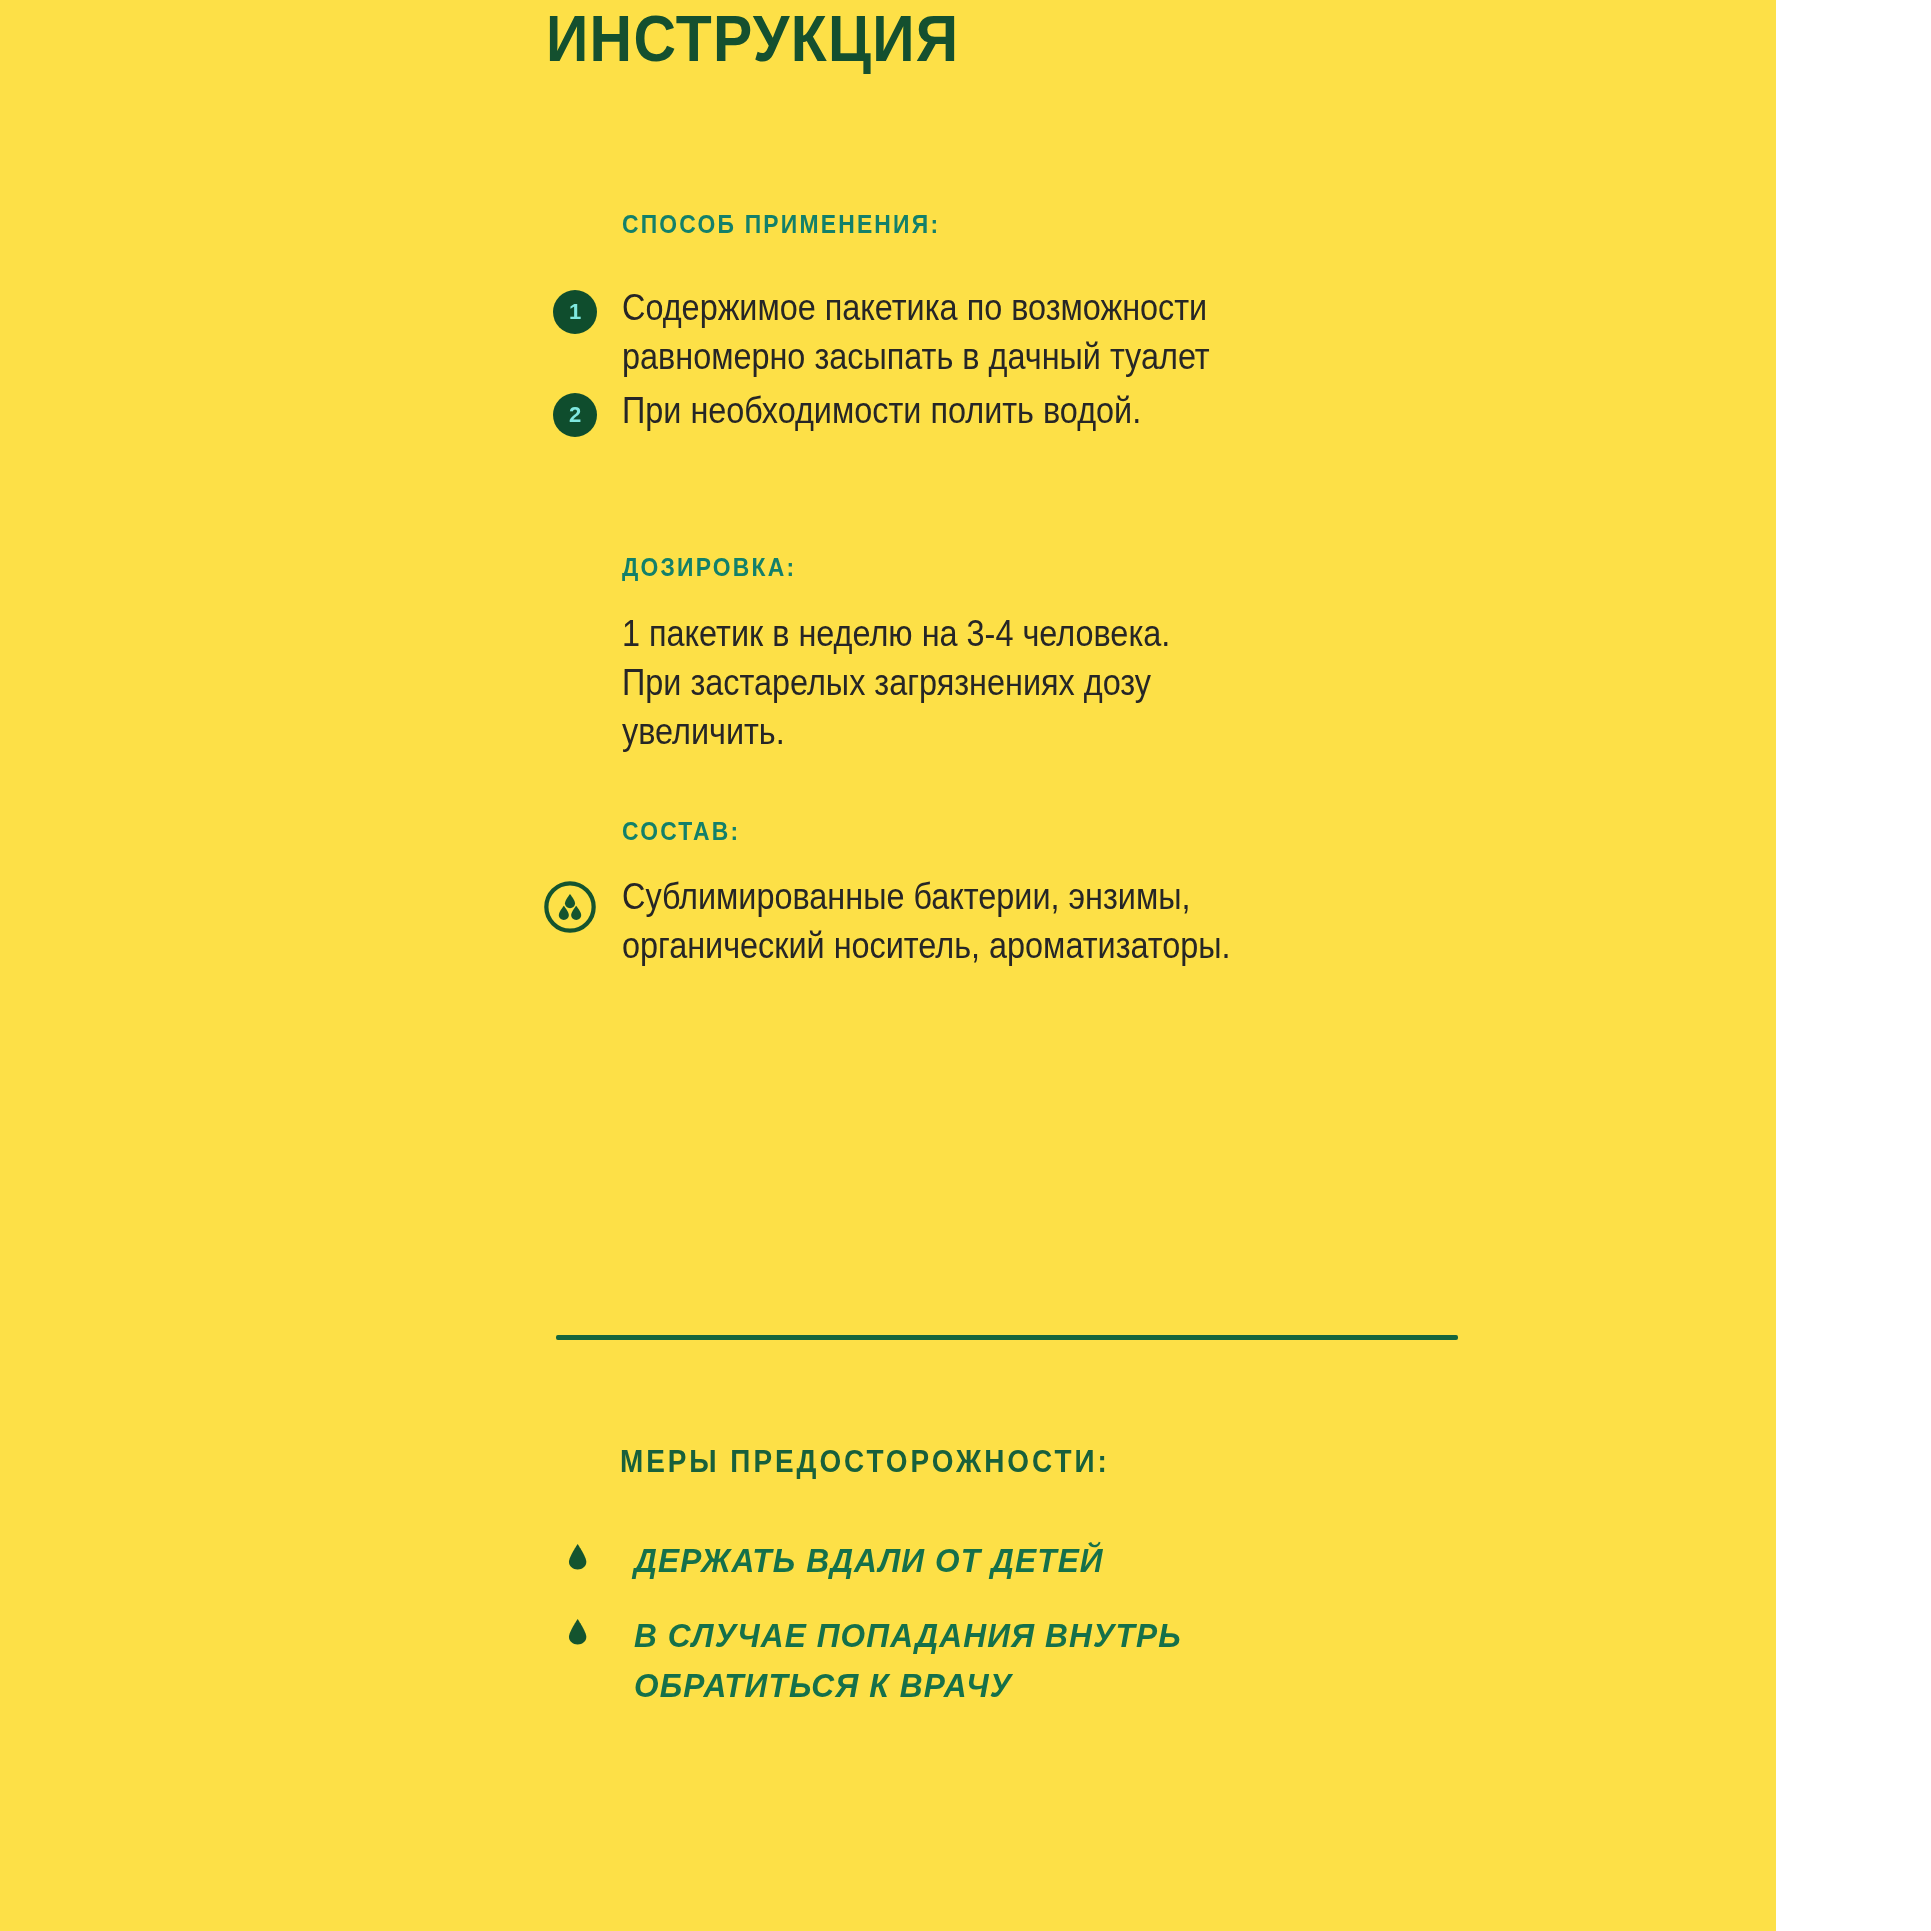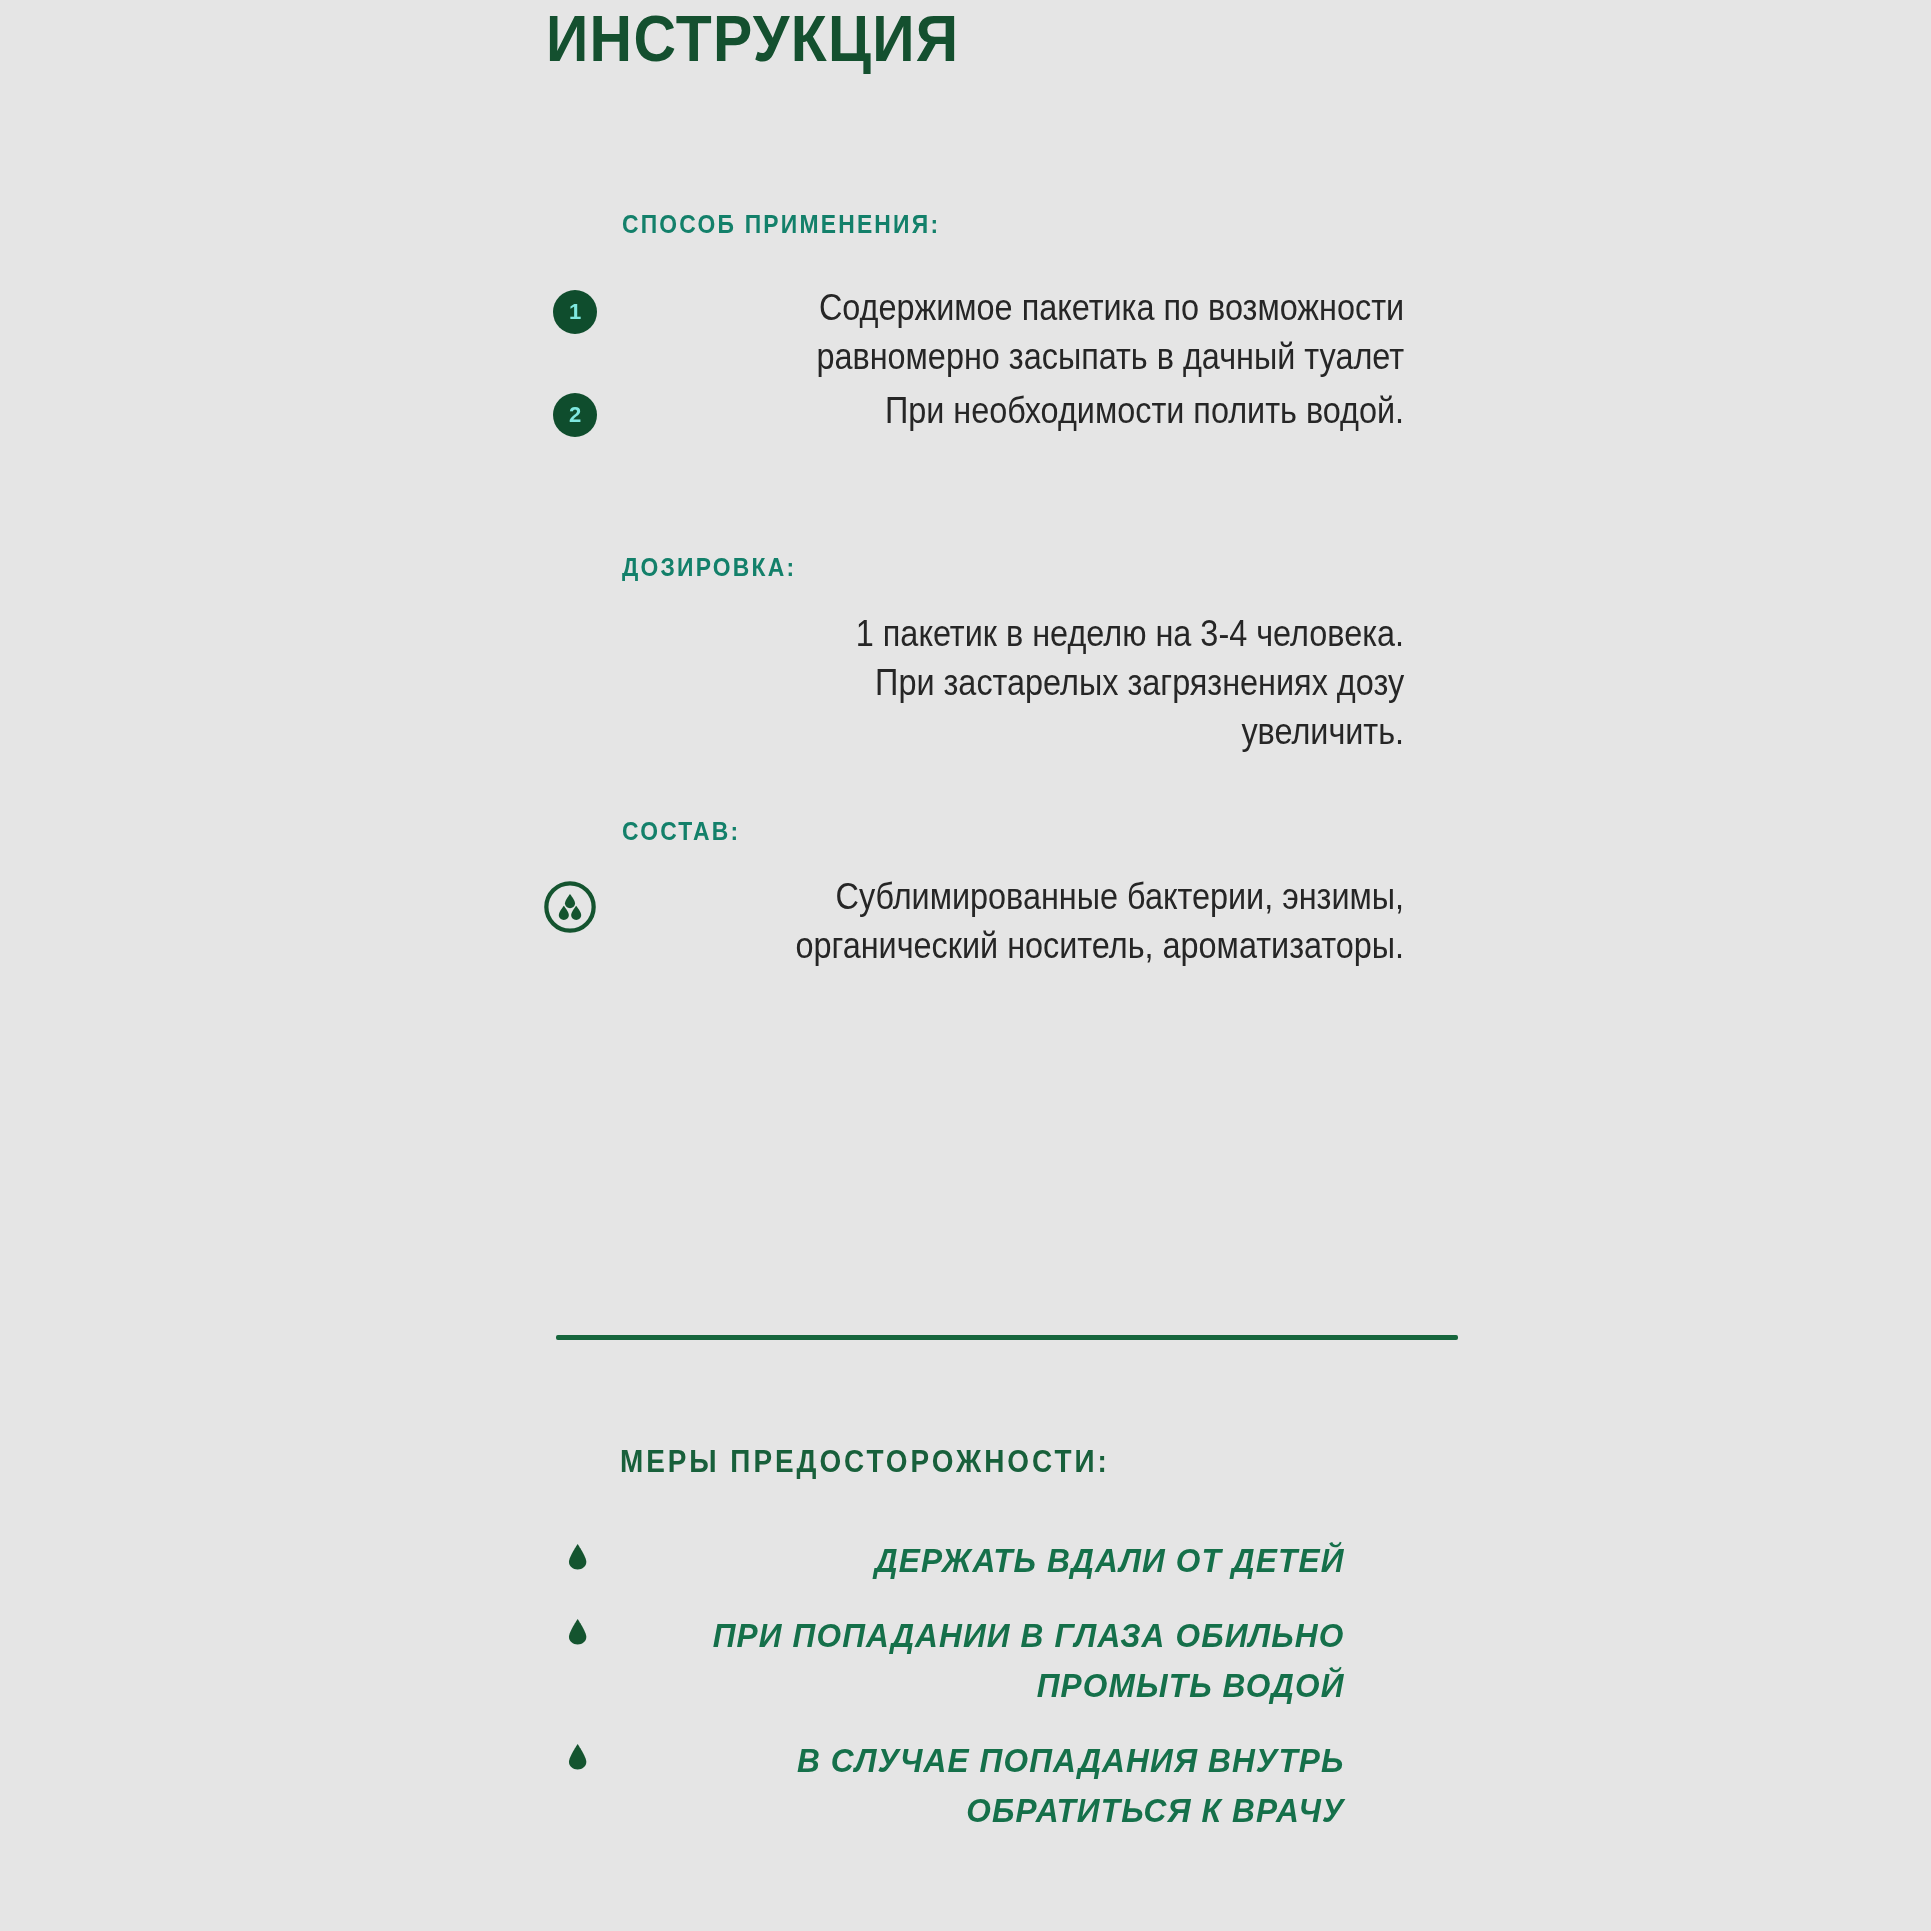--- a/index.html
+++ b/index.html
@@ -3,26 +3,25 @@
 <meta charset="utf-8">
 <title>Инструкция</title>
 <style>
   html, body {
     margin: 0;
     padding: 0;
     background: #ffffff;
   }
   #page {
     position: relative;
-    width: 1931px;
+    width: 1776px;
     height: 1931px;
-    background: #e5e5e5;
+    background: #fde047;
     overflow: hidden;
     font-family: "Liberation Sans", "DejaVu Sans", sans-serif;
-    text-align: right;
     -webkit-font-smoothing: antialiased;
   }
 
   
   .doc-title {
     position: absolute;
     left: 546px;
     top: 3.9px;
     font-family: "Liberation Sans", "DejaVu Sans", sans-serif;
     font-size: 64px;
@@ -204,29 +203,20 @@
 
       <div class="prec-item">
         <span class="prec-bullet">
           <svg viewBox="0 0 20 28" width="19.3" height="27" aria-hidden="true">
             <path d="M10 1 C10 1 19 14.5 19 19.4 C19 24.2 14.9 27.4 10 27.4 C5.1 27.4 1 24.2 1 19.4 C1 14.5 10 1 10 1 Z" fill="#14542f"></path>
           </svg>
         </span>
         <span class="prec-label">ДЕРЖАТЬ ВДАЛИ ОТ ДЕТЕЙ</span>
       </div>
 
-      <div class="prec-item">
-        <span class="prec-bullet">
-          <svg viewBox="0 0 20 28" width="19.3" height="27" aria-hidden="true">
-            <path d="M10 1 C10 1 19 14.5 19 19.4 C19 24.2 14.9 27.4 10 27.4 C5.1 27.4 1 24.2 1 19.4 C1 14.5 10 1 10 1 Z" fill="#14542f"></path>
-          </svg>
-        </span>
-        <span class="prec-label">ПРИ ПОПАДАНИИ В ГЛАЗА ОБИЛЬНО
-ПРОМЫТЬ ВОДОЙ</span>
-      </div>
 
       <div class="prec-item">
         <span class="prec-bullet">
           <svg viewBox="0 0 20 28" width="19.3" height="27" aria-hidden="true">
             <path d="M10 1 C10 1 19 14.5 19 19.4 C19 24.2 14.9 27.4 10 27.4 C5.1 27.4 1 24.2 1 19.4 C1 14.5 10 1 10 1 Z" fill="#14542f"></path>
           </svg>
         </span>
         <span class="prec-label">В СЛУЧАЕ ПОПАДАНИЯ ВНУТРЬ
 ОБРАТИТЬСЯ К ВРАЧУ</span>
       </div>

